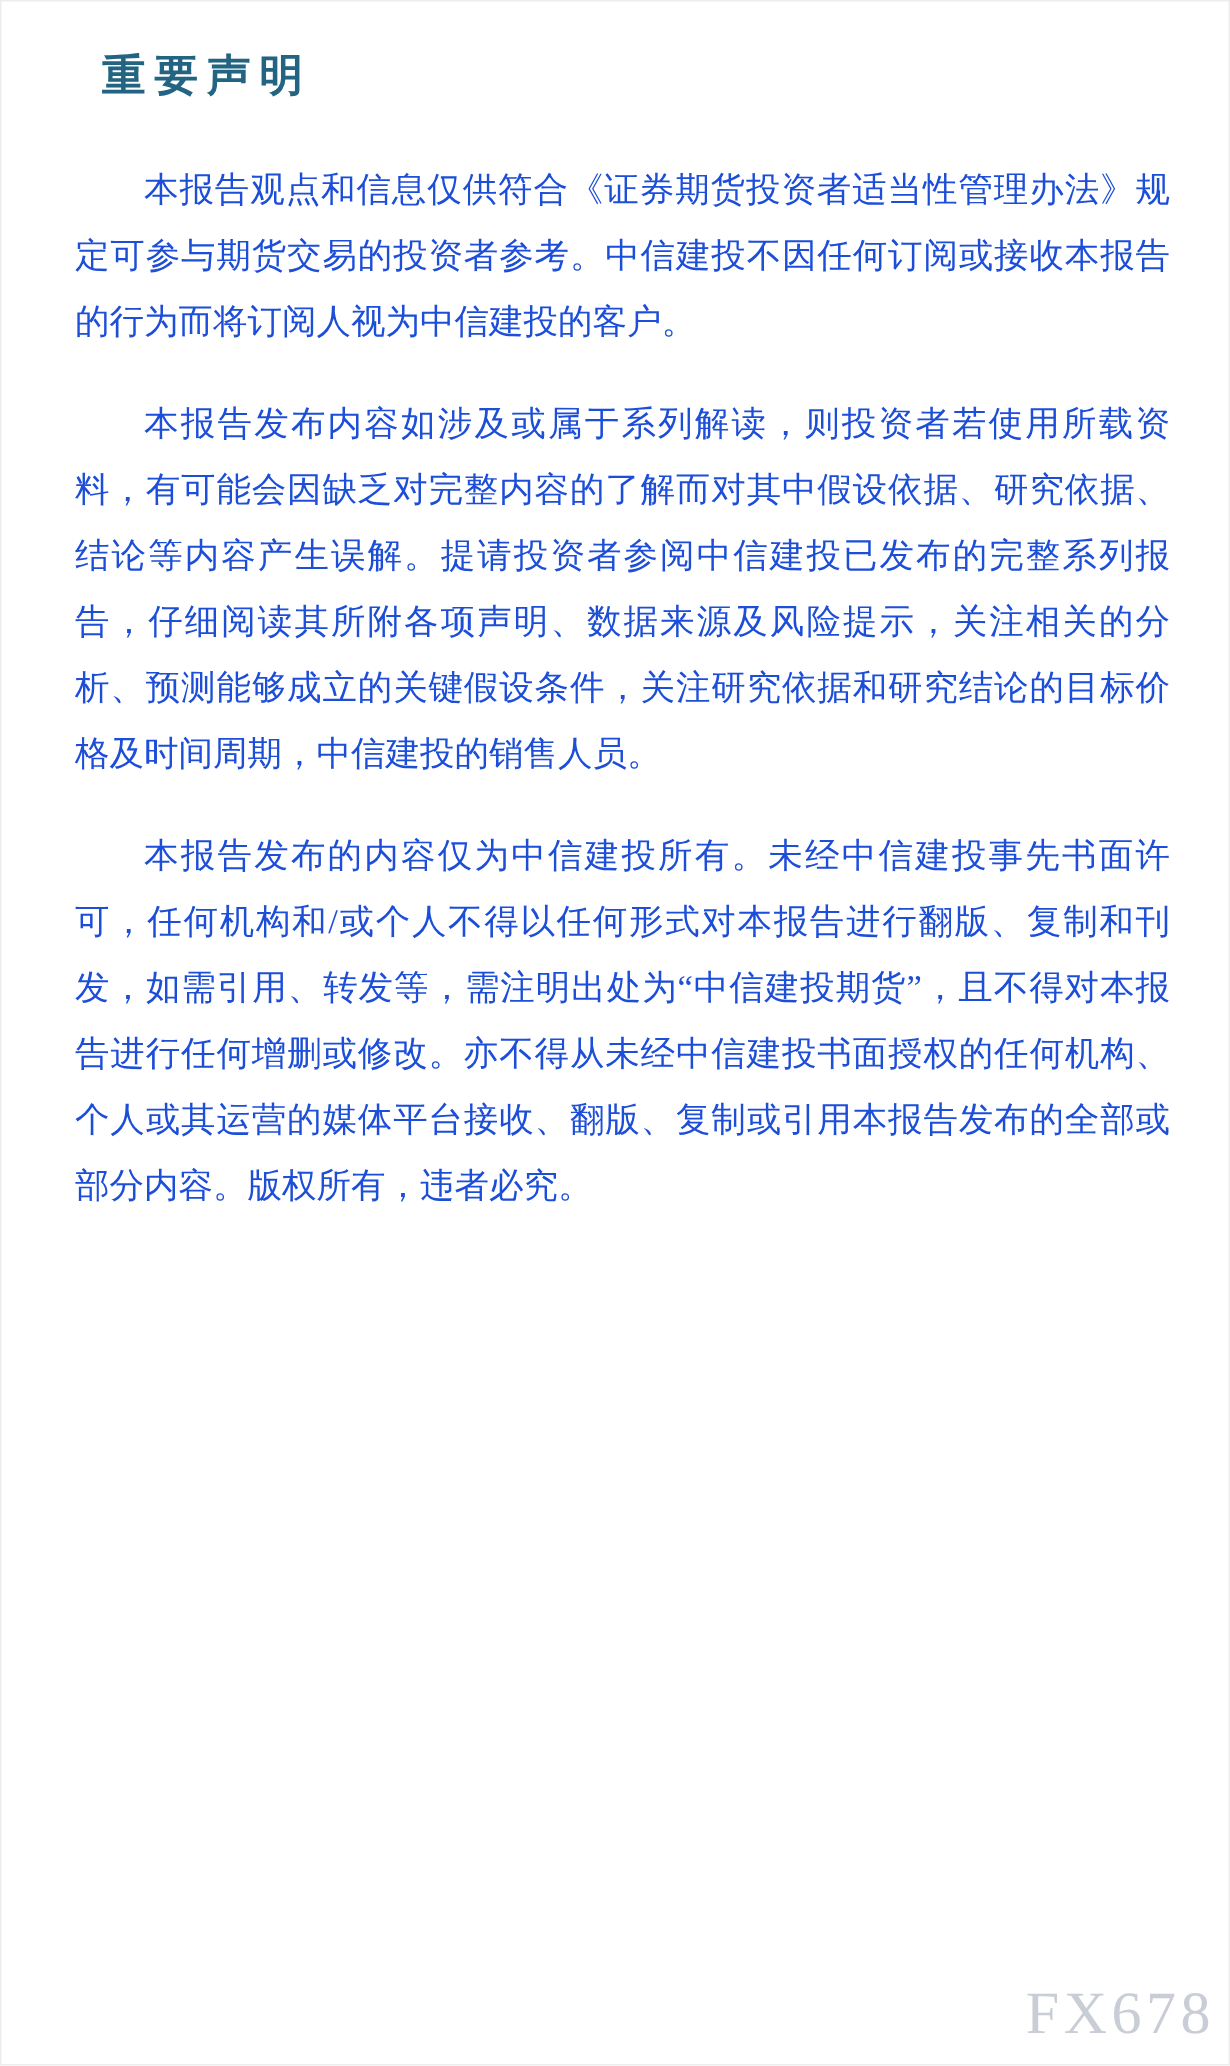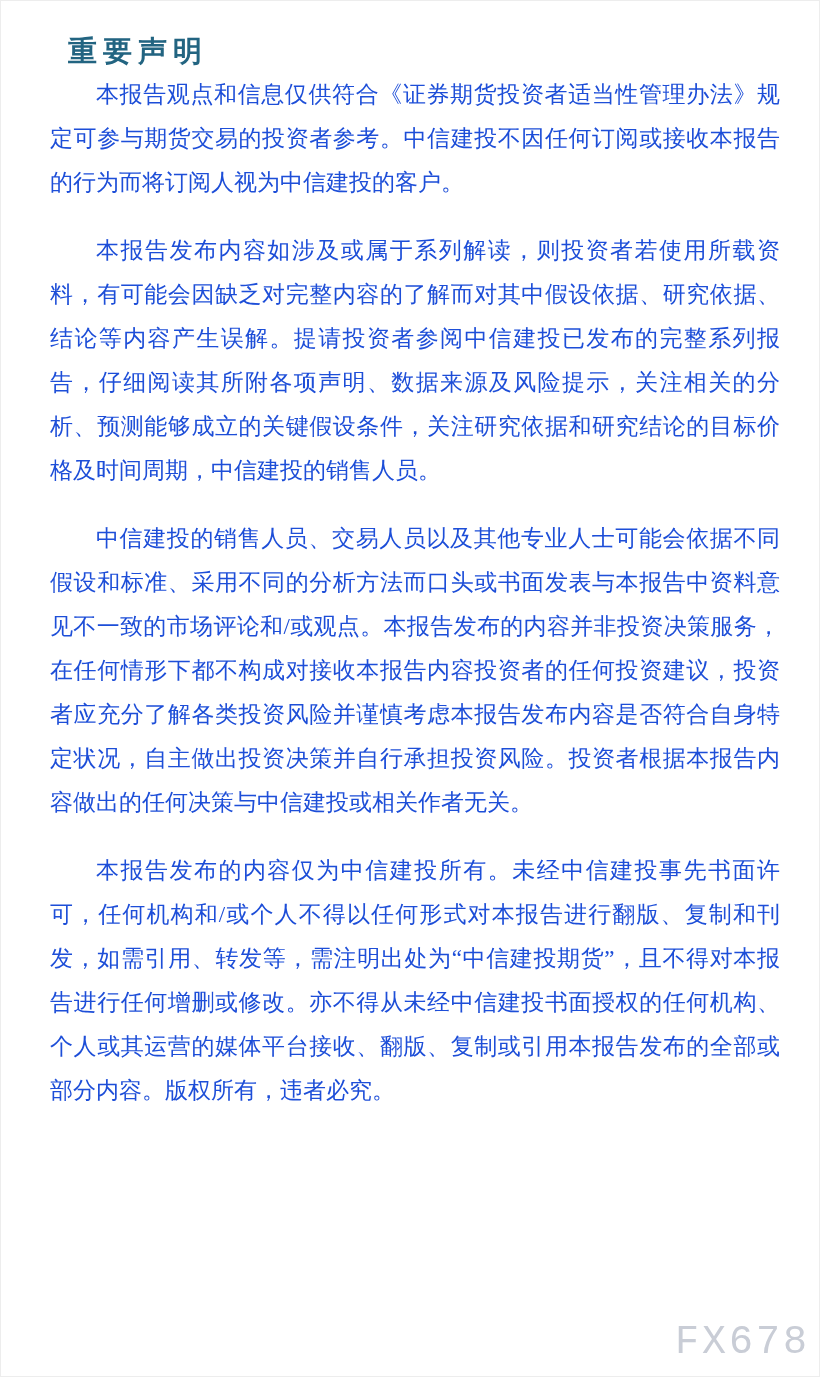--- a/index.html
+++ b/index.html
@@ -17,57 +17,56 @@
     padding: 34px 40px 0 50px;
     width: 100%;
     height: 100%;
     position: relative;
   }
   .doc-title {
     font-size: 29px;
     line-height: 35px;
     font-weight: bold;
     color: #226481;
-    margin: 0 0 4px 18px;
+    margin: 0 0 36px 18px;
     letter-spacing: 6px;
     font-family: Liberation Serif, serif;
   }
   .doc-paragraph {
     font-size: 23px;
     line-height: 44px;
     color: #1d4ed8;
     text-align: justify;
     text-indent: 2em;
     margin: 0 0 24px 0;
     letter-spacing: 0;
     word-break: break-all;
   }
   .watermark {
     position: absolute;
     right: 10px;
     bottom: 12px;
-    font-family: Liberation Mono, monospace;
+    font-family: Liberation Serif, serif;
     font-size: 40px;
     font-weight: normal;
     color: #c9cdd6;
     letter-spacing: 3px;
     user-select: none;
   }
 </style>
 </head>
 <body>
 
 <div class="doc">
 
   <h1 class="doc-title">重要声明</h1>
 
   <p class="doc-paragraph">本报告观点和信息仅供符合《证券期货投资者适当性管理办法》规定可参与期货交易的投资者参考。中信建投不因任何订阅或接收本报告的行为而将订阅人视为中信建投的客户。</p>
 
   <p class="doc-paragraph">本报告发布内容如涉及或属于系列解读，则投资者若使用所载资料，有可能会因缺乏对完整内容的了解而对其中假设依据、研究依据、结论等内容产生误解。提请投资者参阅中信建投已发布的完整系列报告，仔细阅读其所附各项声明、数据来源及风险提示，关注相关的分析、预测能够成立的关键假设条件，关注研究依据和研究结论的目标价格及时间周期，中信建投的销售人员。</p>
 
 
-  <p class="doc-paragraph">中信建投的销售人员、交易人员以及其他专业人士可能会依据不同假设和标准、采用不同的分析方法而口头或书面发表与本报告中资料意见不一致的市场评论和/或观点。本报告发布的内容并非投资决策服务，在任何情形下都不构成对接收本报告内容投资者的任何投资建议，投资者应充分了解各类投资风险并谨慎考虑本报告发布内容是否符合自身特定状况，自主做出投资决策并自行承担投资风险。投资者根据本报告内容做出的任何决策与中信建投或相关作者无关。</p>
 
   <p class="doc-paragraph">本报告发布的内容仅为中信建投所有。未经中信建投事先书面许可，任何机构和/或个人不得以任何形式对本报告进行翻版、复制和刊发，如需引用、转发等，需注明出处为“中信建投期货”，且不得对本报告进行任何增删或修改。亦不得从未经中信建投书面授权的任何机构、个人或其运营的媒体平台接收、翻版、复制或引用本报告发布的全部或部分内容。版权所有，违者必究。</p>
 
   <div class="watermark">FX678</div>
 
 </div>
 
 </body></html>

